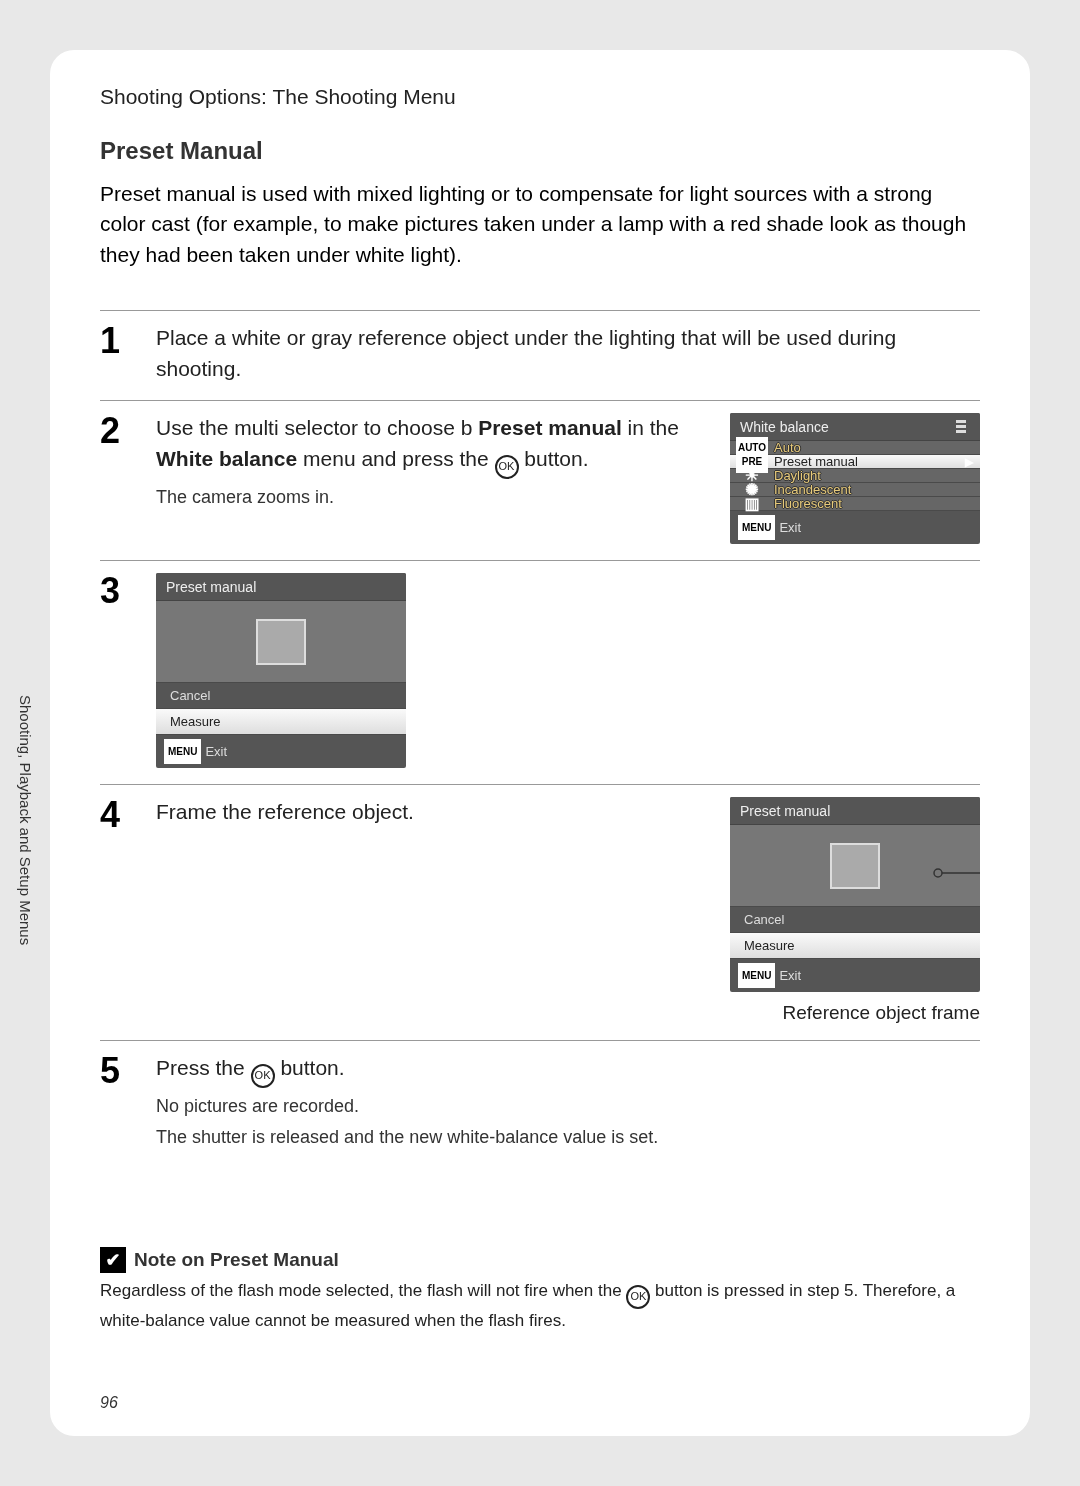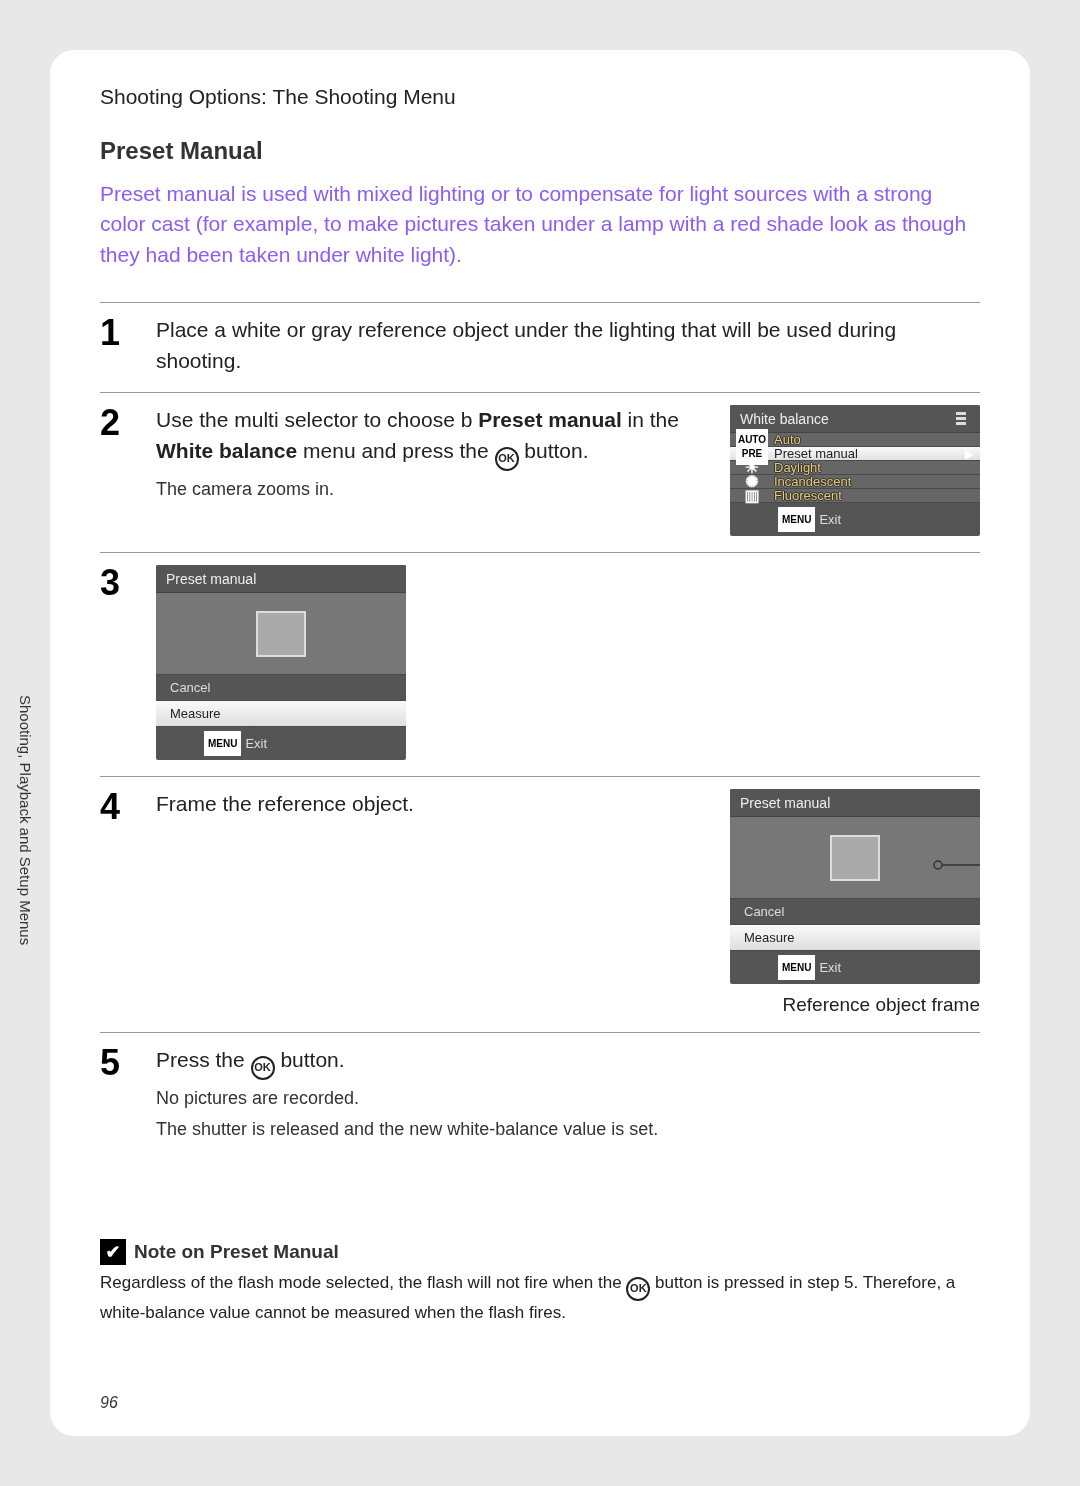--- a/index.html
+++ b/index.html
@@ -26,23 +26,23 @@
     margin-bottom: 28px;
   }
   .section-title {
     font-size: 24px;
     font-weight: bold;
     color: #333;
     margin-bottom: 14px;
   }
   .intro {
     font-size: 21px;
-    color: #8b5cf6;
+    color: #000000;
     line-height: 1.45;
-    margin-bottom: 32px;
+    margin-bottom: 40px;
   }
   .step-block {
     border-top: 1px solid #999;
     padding: 12px 0 16px 0;
     display: flex;
     gap: 22px;
   }
   .step-block.first { border-top: 1px solid #999; margin-top: 8px; }
   .step-num {
     font-size: 36px;
@@ -123,21 +123,20 @@
     display: flex;
     align-items: center;
     gap: 4px;
   }
   .menu-badge {
     background: #fff;
     color: #000;
     font-size: 10px;
     padding: 7px 4px;
     font-weight: bold;
-    margin-left: 40px;
   }
 
   .cam-preview-area {
     background: #777;
     height: 82px;
     position: relative;
     border-bottom: 1px solid #4a4a4a;
     display: flex;
     align-items: center;
     justify-content: center;
@@ -175,21 +174,21 @@
   }
 
   .ok-btn {
     display: inline-flex;
     align-items: center;
     justify-content: center;
     width: 24px; height: 24px;
     border: 2px solid #222;
     border-radius: 50%;
     font-size: 11px;
-    font-weight: bold;
+    font-weight: normal;
     vertical-align: -4px;
     background: #fff;
   }
 
   .side-tab {
     position: absolute;
     left: -50px;
     top: 570px;
     width: 50px;
     height: 400px;

